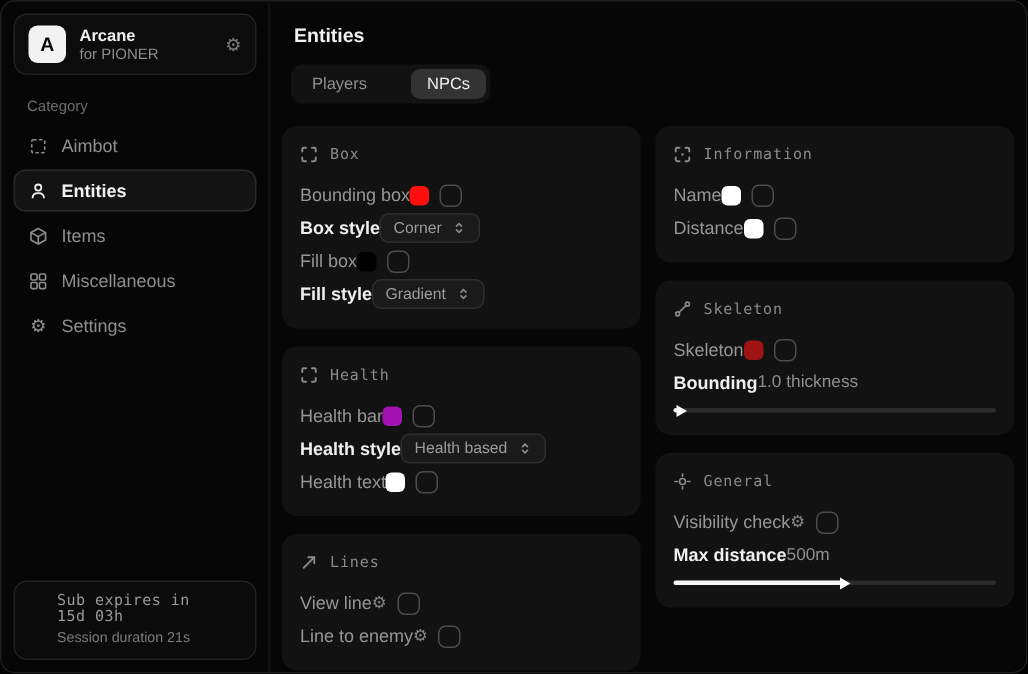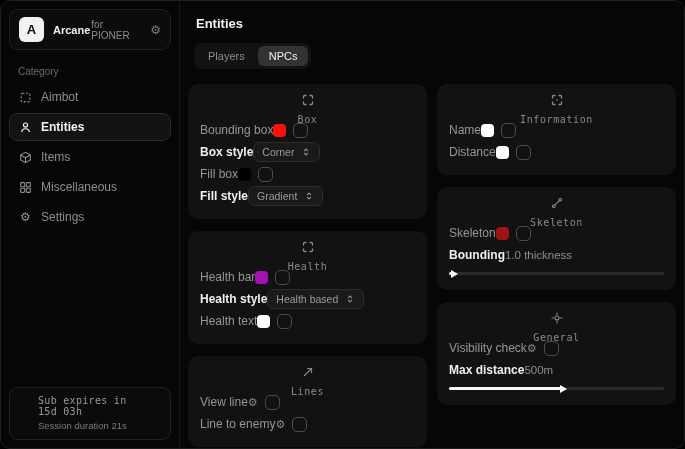--- a/index.html
+++ b/index.html
@@ -5,50 +5,50 @@
   * { margin:0; padding:0; box-sizing:border-box; }
   html,body { background:#000; }
   body { font-family:"Liberation Sans", sans-serif; width:685px; height:449px; overflow:hidden; }
 
   .window { width:685px; height:449px; background:#060606; border:1px solid #1e1e1e; border-radius:10px; display:flex; overflow:hidden; }
 
   
   .sidebar { width:178px; flex:0 0 178px; padding:8px; display:flex; flex-direction:column; }
   .logo-card { display:flex; align-items:center; gap:9px; background:#0c0c0c; border:1px solid #222; border-radius:9px; padding:7px 9px; }
   .logo-box { width:25px; height:25px; background:#f2f2f2; border-radius:6px; display:flex; align-items:center; justify-content:center; font-weight:bold; font-size:13px; color:#0a0a0a; }
-  .logo-text { display:flex; gap:1px; flex:1;align-items:center; }
+  .logo-text { display:flex; flex-direction:column; gap:1px; flex:1; }
   .app-name { color:#f0f0f0; font-size:11px; font-weight:bold; }
   .app-sub { color:#8d8d8d; font-size:10px; }
   .logo-gear { color:#7b7b7b; font-size:12px; cursor:pointer; }
 
   .category-label { color:#6d6d6d; font-size:10px; margin:16px 0 6px 9px; }
 
   .nav { display:flex; flex-direction:column; gap:2px; }
   .nav-item { display:flex; align-items:center; gap:9px; height:28px; padding:0 9px; border:1px solid transparent; border-radius:8px; color:#8f8f8f; font-size:12px; cursor:pointer; }
   .nav-item.selected { background:#131313; border-color:#2a2a2a; color:#f2f2f2; font-weight:bold; }
   .nav-item .nicon { width:13px; height:13px; display:flex; align-items:center; justify-content:center; }
   .nav-item .nicon svg { display:block; }
   .gear-glyph { font-size:12px; line-height:1; }
 
   .sidebar-footer { margin-top:auto; background:#0b0b0b; border:1px solid #222; border-radius:9px; padding:7px 28px 8px; }
   .footer-line1 { font-family:"DejaVu Sans Mono", monospace; font-size:10px; color:#9a9a9a; letter-spacing:.3px; }
   .footer-line2 { font-size:9.5px; color:#7c7c7c; margin-top:3px; }
 
   
   .main { flex:1; border-left:1px solid #161616; padding:13px 12px 12px 8px; display:flex; flex-direction:column; }
   .main-title { color:#f2f2f2; font-size:13px; font-weight:bold; margin:2px 0 0 8px; }
-  .tabs { display:inline-flex; align-self:flex-start; margin:12px 0 0 6px; background:#121212; border-radius:8px; padding:3px; gap:2px; }
+  .tabs { display:inline-flex; align-self:flex-start; margin:12px 0 0 6px; background:#121212; border-radius:8px; padding:3px; gap:18px; }
   .tab { font-size:11px; color:#8e8e8e; padding:4px 11px; border-radius:6px; cursor:pointer; }
   .tab.selected { background:#333; color:#f0f0f0; }
 
   .cards { display:flex; gap:10px; margin-top:15px; }
   .col { width:239px; display:flex; flex-direction:column; gap:12px; }
 
   .card { background:#121212; border-radius:10px; padding:10px 12px 12px; }
-  .card-head { display:flex; align-items:center; gap:8px; color:#8a8a8a; margin-bottom:7px; height:18px;flex-direction:column; }
+  .card-head { display:flex; align-items:center; gap:8px; color:#8a8a8a; margin-bottom:7px; height:18px; }
   .card-head svg { display:block; }
   .card-title { font-family:"DejaVu Sans Mono", monospace; font-size:10px; letter-spacing:.6px; }
 
   .row { display:flex; align-items:center; justify-content:flex-start; height:22px; }
   .row-label { font-size:12px; color:#969696; }
   .row-label.bright { color:#efefef; font-weight:bold; }
   .row-right { display:flex; align-items:center; gap:7px; }
 
   .swatch { width:13px; height:13px; border-radius:4px; }
   .checkbox { width:15px; height:15px; border:1.5px solid #4d4d4d; border-radius:5px; background:transparent; cursor:pointer; }

